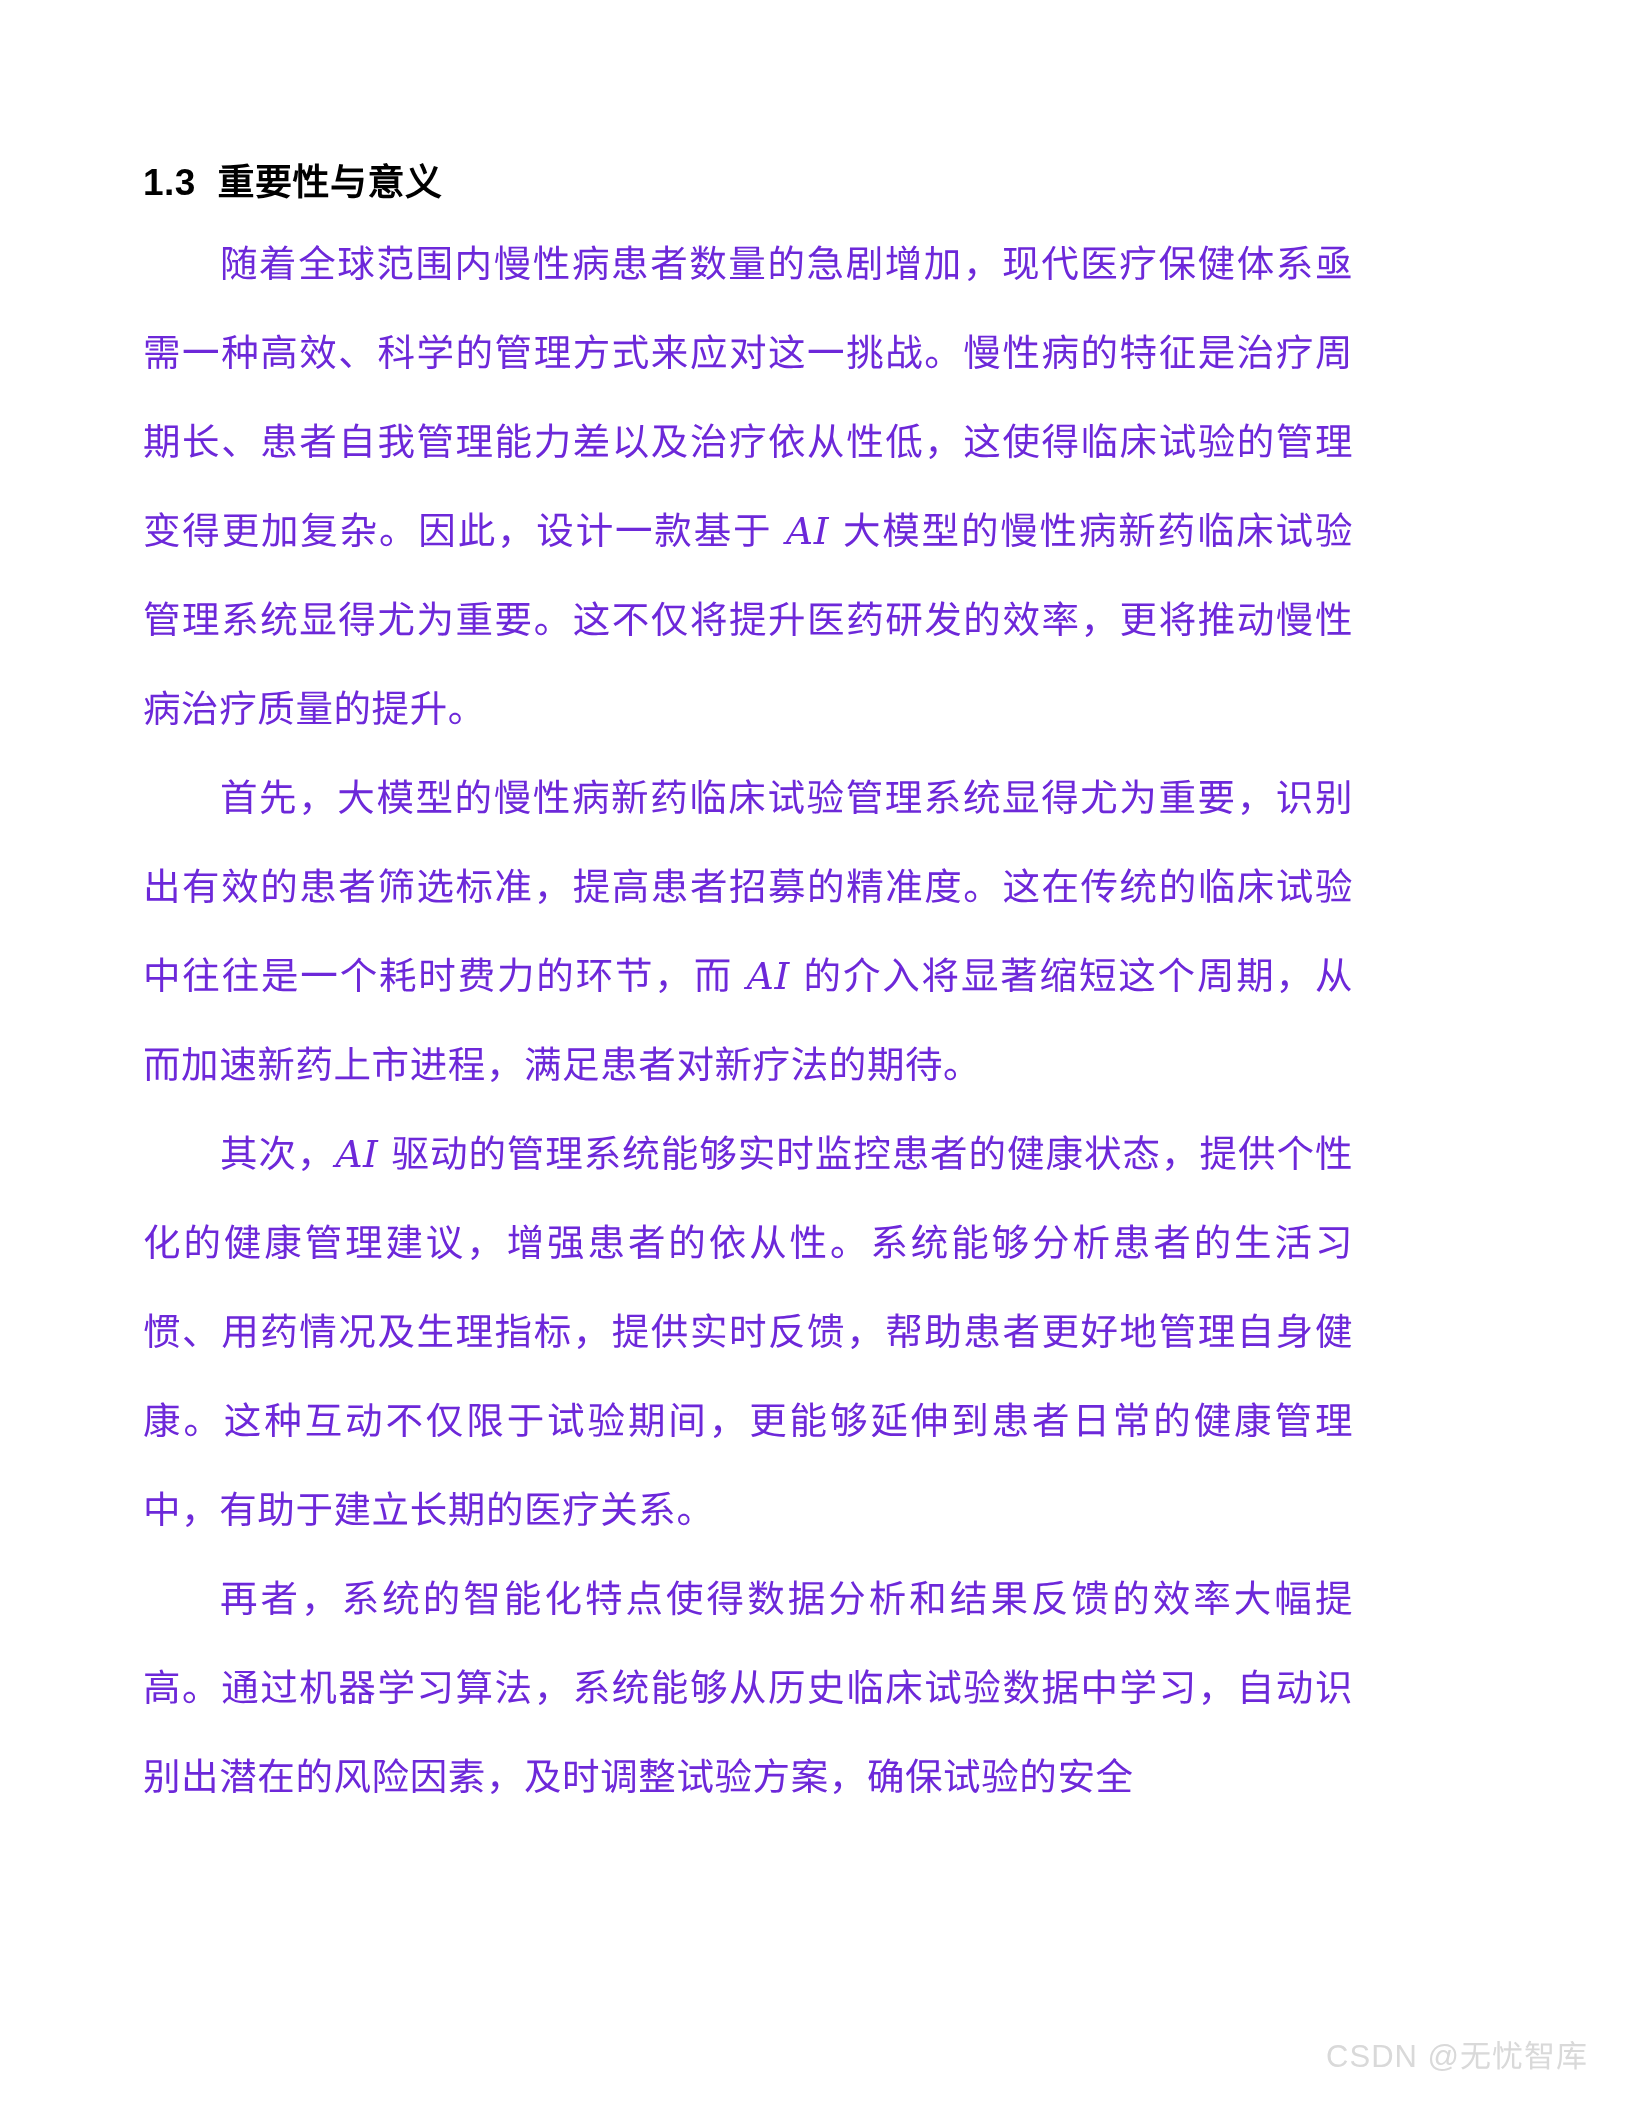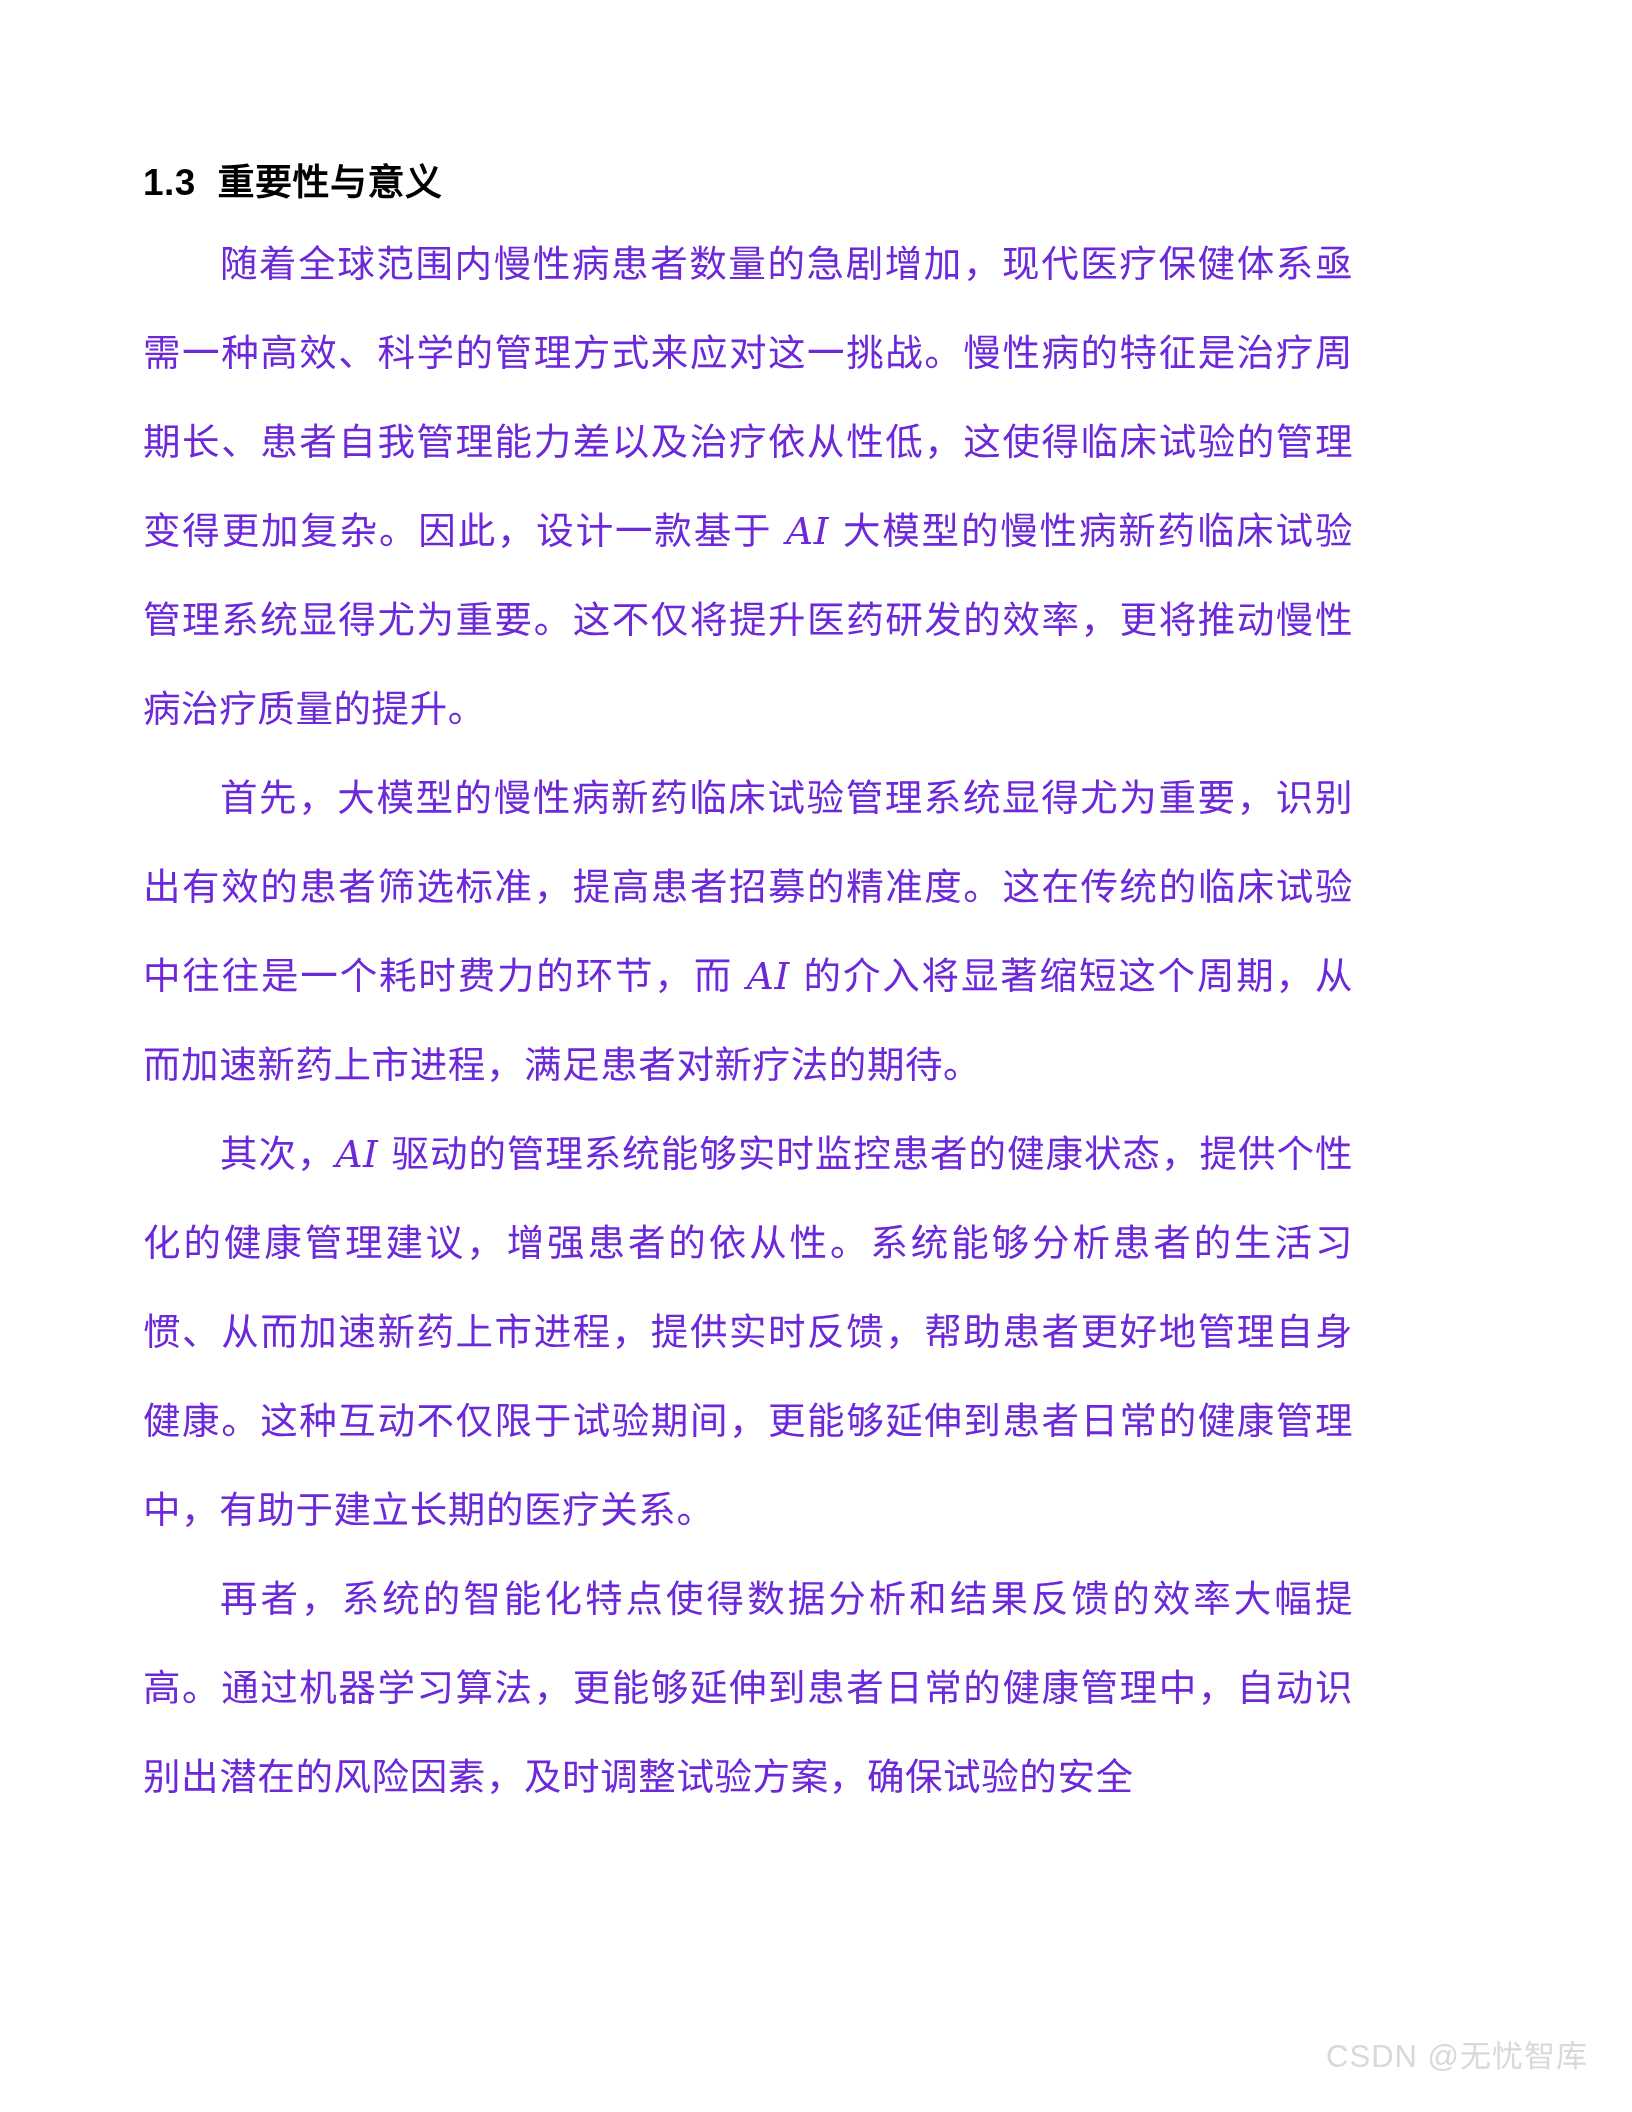--- a/index.html
+++ b/index.html
@@ -94,21 +94,21 @@
 <div class="page">
 
   <div class="content">
 
     <h2 class="section-heading">1.3  重要性与意义</h2>
 
     <p class="para">随着全球范围内慢性病患者数量的急剧增加，现代医疗保健体系亟需一种高效、科学的管理方式来应对这一挑战。慢性病的特征是治疗周期长、患者自我管理能力差以及治疗依从性低，这使得临床试验的管理变得更加复杂。因此，设计一款基于 AI 大模型的慢性病新药临床试验管理系统显得尤为重要。这不仅将提升医药研发的效率，更将推动慢性病治疗质量的提升。</p>
 
     <p class="para">首先，大模型的慢性病新药临床试验管理系统显得尤为重要，识别出有效的患者筛选标准，提高患者招募的精准度。这在传统的临床试验中往往是一个耗时费力的环节，而 AI 的介入将显著缩短这个周期，从而加速新药上市进程，满足患者对新疗法的期待。</p>
 
-    <p class="para">其次，AI 驱动的管理系统能够实时监控患者的健康状态，提供个性化的健康管理建议，增强患者的依从性。系统能够分析患者的生活习惯、从而加速新药上市进程，提供实时反馈，帮助患者更好地管理自身健康。这种互动不仅限于试验期间，更能够延伸到患者日常的健康管理中，有助于建立长期的医疗关系。</p>
+    <p class="para">其次，AI 驱动的管理系统能够实时监控患者的健康状态，提供个性化的健康管理建议，增强患者的依从性。系统能够分析患者的生活习惯、用药情况及生理指标，提供实时反馈，帮助患者更好地管理自身健康。这种互动不仅限于试验期间，更能够延伸到患者日常的健康管理中，有助于建立长期的医疗关系。</p>
 
-    <p class="para">再者，系统的智能化特点使得数据分析和结果反馈的效率大幅提高。通过机器学习算法，更能够延伸到患者日常的健康管理中，自动识别出潜在的风险因素，及时调整试验方案，确保试验的安全</p>
+    <p class="para">再者，系统的智能化特点使得数据分析和结果反馈的效率大幅提高。通过机器学习算法，系统能够从历史临床试验数据中学习，自动识别出潜在的风险因素，及时调整试验方案，确保试验的安全</p>
 
   </div>
 
   <div class="watermark">CSDN @无忧智库</div>
 
 </div>
 
 </body></html>

